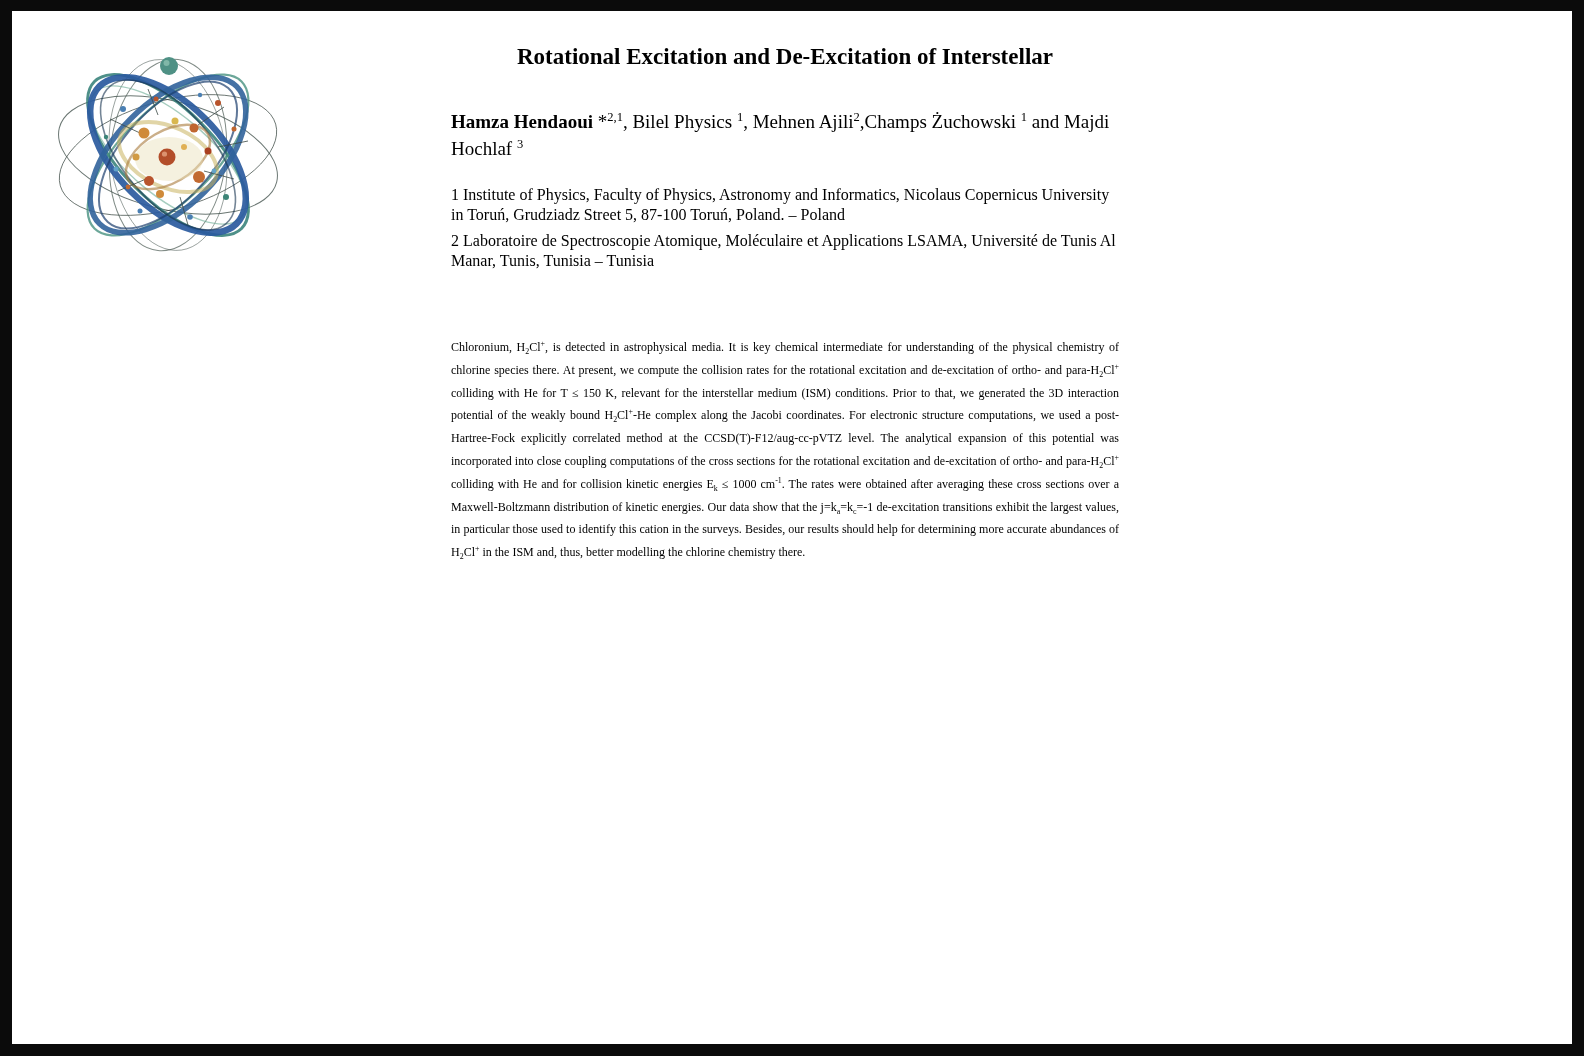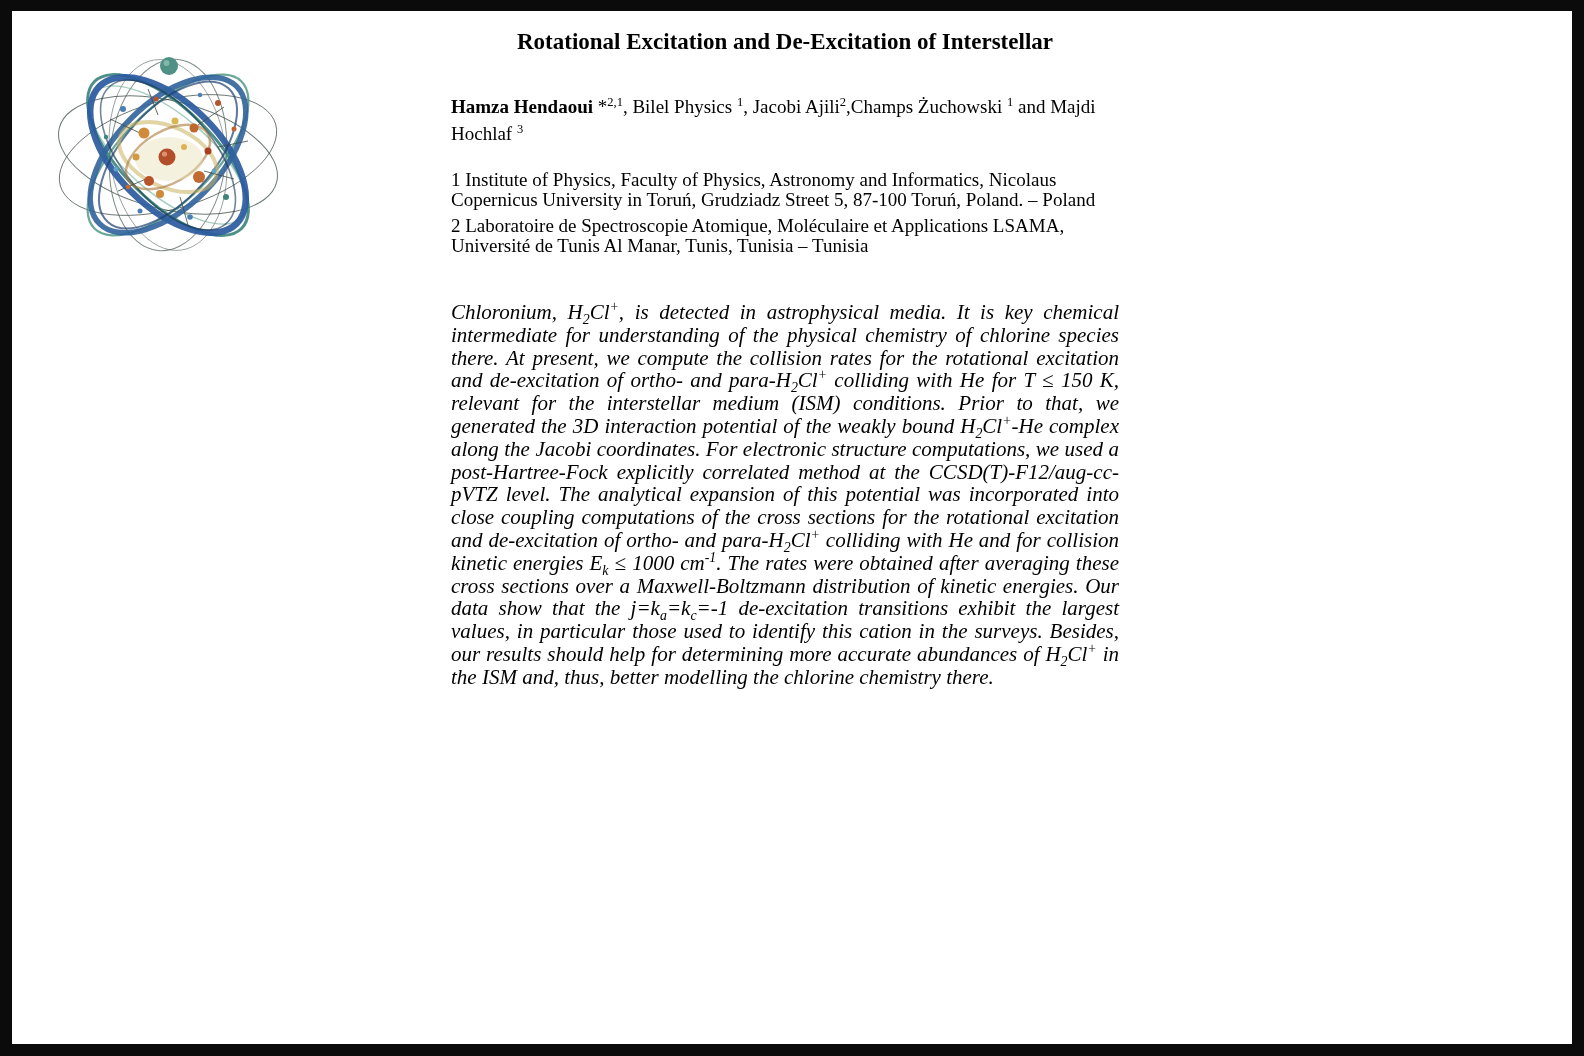--- a/index.html
+++ b/index.html
@@ -22,44 +22,43 @@
     left: 36px; top: 16px;
     width: 240px; height: 244px;
   }
   .logo-wrap svg { width: 100%; height: 100%; display: block; }
   .content {
     position: absolute;
     left: 439px; top: 0;
     width: 668px;
   }
   .title {
-    margin-top: 16px;
+    margin-top: 31px;
     font-size: 23px;
     line-height: 30px;
     font-weight: bold;
     text-align: center;
   }
   .authors {
     margin-top: 36px;
     font-size: 19px;
     line-height: 27px;
     text-align: left;
   }
   .affiliations {
     margin-top: 23px;
-    font-size: 19px;
+    font-size: 16px;
     line-height: 19.5px;
   }
   .affiliations p { margin: 0 0 7px 0; }
   .abstract {
-    margin-top: 46px;
-    font-size: 21px;
+    margin-top: 66px;
+    font-size: 12px;
     line-height: 22.8px;
     text-align: justify;
-    font-style: italic;
   }
   sup, sub { line-height: 0; font-size: 66%; }
 </style>
 </head>
 <body>
 
 <div class="page">
 
   <div class="logo-wrap">
     <svg viewBox="0 0 240 240">
@@ -121,21 +120,21 @@
       <circle cx="166" cy="142" r="2.4" fill="#63a3c9"></circle>
       <circle cx="80" cy="158" r="2.4" fill="#c26a31"></circle>
     </svg>
   </div>
 
   <div class="content">
     <div class="title">
       <span>Rotational Excitation and De-Excitation of Interstellar</span><br>
     </div>
 
-    <p class="authors"><b>Hamza Hendaoui </b><span>*</span><sup>2,1</sup><span>, Bilel Physics </span><sup>1</sup><span>, Jacobi Ajili</span><sup>2</sup><span>,Champs Żuchowski </span><sup>1</sup><span> and Majdi Hochlaf </span><sup>3</sup></p>
+    <p class="authors"><b>Hamza Hendaoui </b><span>*</span><sup>2,1</sup><span>, Bilel Physics </span><sup>1</sup><span>, Mehnen Ajili</span><sup>2</sup><span>,Champs Żuchowski </span><sup>1</sup><span> and Majdi Hochlaf </span><sup>3</sup></p>
 
     <div class="affiliations">
       <p>1 Institute of Physics, Faculty of Physics, Astronomy and Informatics, Nicolaus Copernicus University in Toruń, Grudziadz Street 5, 87-100 Toruń, Poland. – Poland</p>
       <p>2 Laboratoire de Spectroscopie Atomique, Moléculaire et Applications LSAMA, Université de Tunis Al Manar, Tunis, Tunisia – Tunisia</p>
     </div>
 
     <p class="abstract"><span>Chloronium, H</span><sub>2</sub><span>Cl</span><sup>+</sup><span>, is detected in astrophysical media. It is key chemical intermediate for understanding of the physical chemistry of chlorine species there. At present, we compute the collision rates for the rotational excitation and de-excitation of ortho- and para-H</span><sub>2</sub><span>Cl</span><sup>+</sup><span> colliding with He for T ≤ 150 K, relevant for the interstellar medium (ISM) conditions. Prior to that, we generated the 3D interaction potential of the weakly bound H</span><sub>2</sub><span>Cl</span><sup>+</sup><span>-He complex along the Jacobi coordinates. For electronic structure computations, we used a post-Hartree-Fock explicitly correlated method at the CCSD(T)-F12/aug-cc-pVTZ level. The analytical expansion of this potential was incorporated into close coupling computations of the cross sections for the rotational excitation and de-excitation of ortho- and para-H</span><sub>2</sub><span>Cl</span><sup>+</sup><span> colliding with He and for collision kinetic energies E</span><sub>k</sub><span> ≤ 1000 cm</span><sup>-1</sup><span>. The rates were obtained after averaging these cross sections over a Maxwell-Boltzmann distribution of kinetic energies. Our data show that the j=k</span><sub>a</sub><span>=k</span><sub>c</sub><span>=-1 de-excitation transitions exhibit the largest values, in particular those used to identify this cation in the surveys. Besides, our results should help for determining more accurate abundances of H</span><sub>2</sub><span>Cl</span><sup>+</sup><span> in the ISM and, thus, better modelling the chlorine chemistry there.</span></p>
   </div>
 
 </div>

